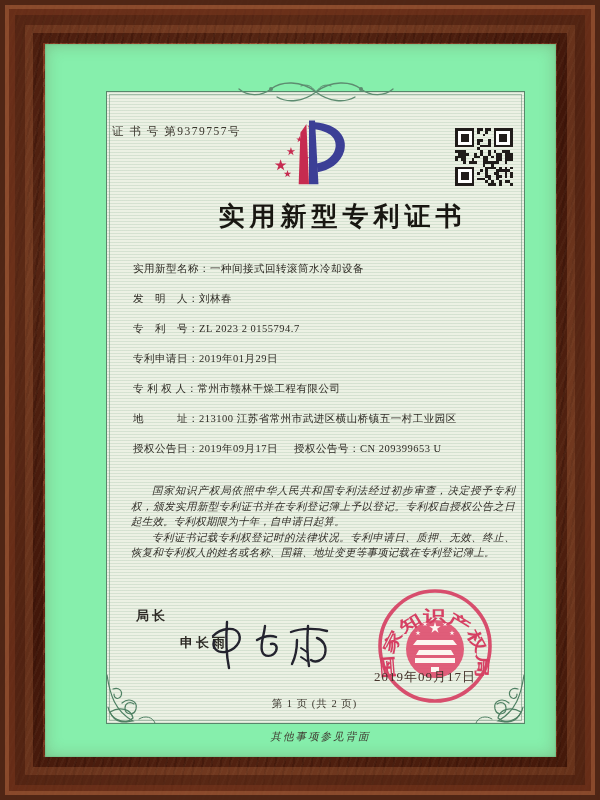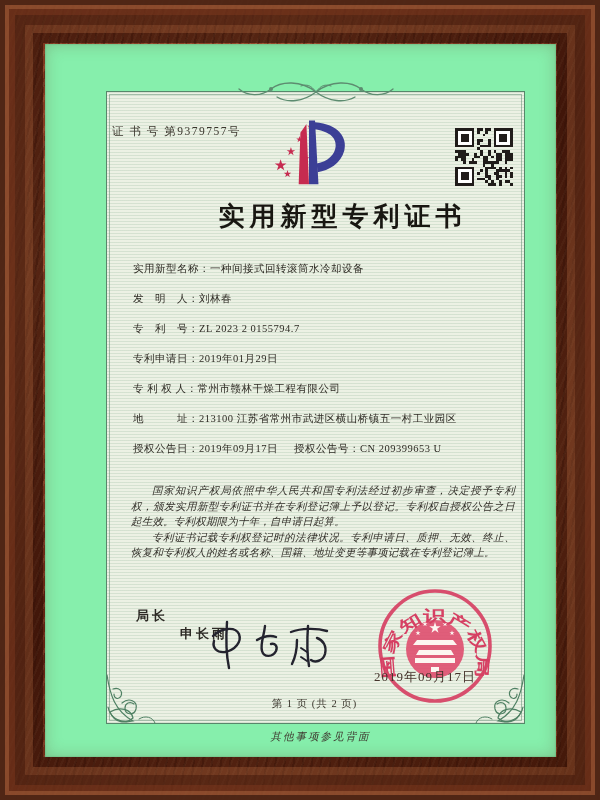--- a/index.html
+++ b/index.html
@@ -49,21 +49,21 @@
   .fvalue{white-space:pre;letter-spacing:.5px;}
   .fpair2{margin-left:16px;}
 
   
   .paras{position:absolute;left:131px;top:459px;width:384px;font-size:10.5px;line-height:15.5px;
     color:#33302a;text-align:justify;letter-spacing:.2px;margin-top:24px;}
   .paras p{margin:0;text-indent:2em;font-style:italic;}
 
   
   .signer{position:absolute;left:136px;top:637px;font-size:13px;color:#2c2924;letter-spacing:3px;font-weight:bold;font-family:"Liberation Sans","DejaVu Sans",sans-serif;}
-  .signer .name{padding-left:44px;}
+  .signer .name{margin-top:9px;padding-left:44px;}
   .signature{position:absolute;left:205px;top:616px;}
 
   
   .seal{position:absolute;left:350px;top:583px;}
 
   
   .page-info{position:absolute;left:106px;top:697px;width:417px;text-align:center;font-size:10.5px;color:#3a352c;letter-spacing:1px;}
   .back-note{position:absolute;left:45px;top:730px;right:44px;text-align:center;font-size:10.5px;color:#3f3a30;font-style:italic;letter-spacing:2px;padding-left:40px;}
 
   svg{display:block;}

